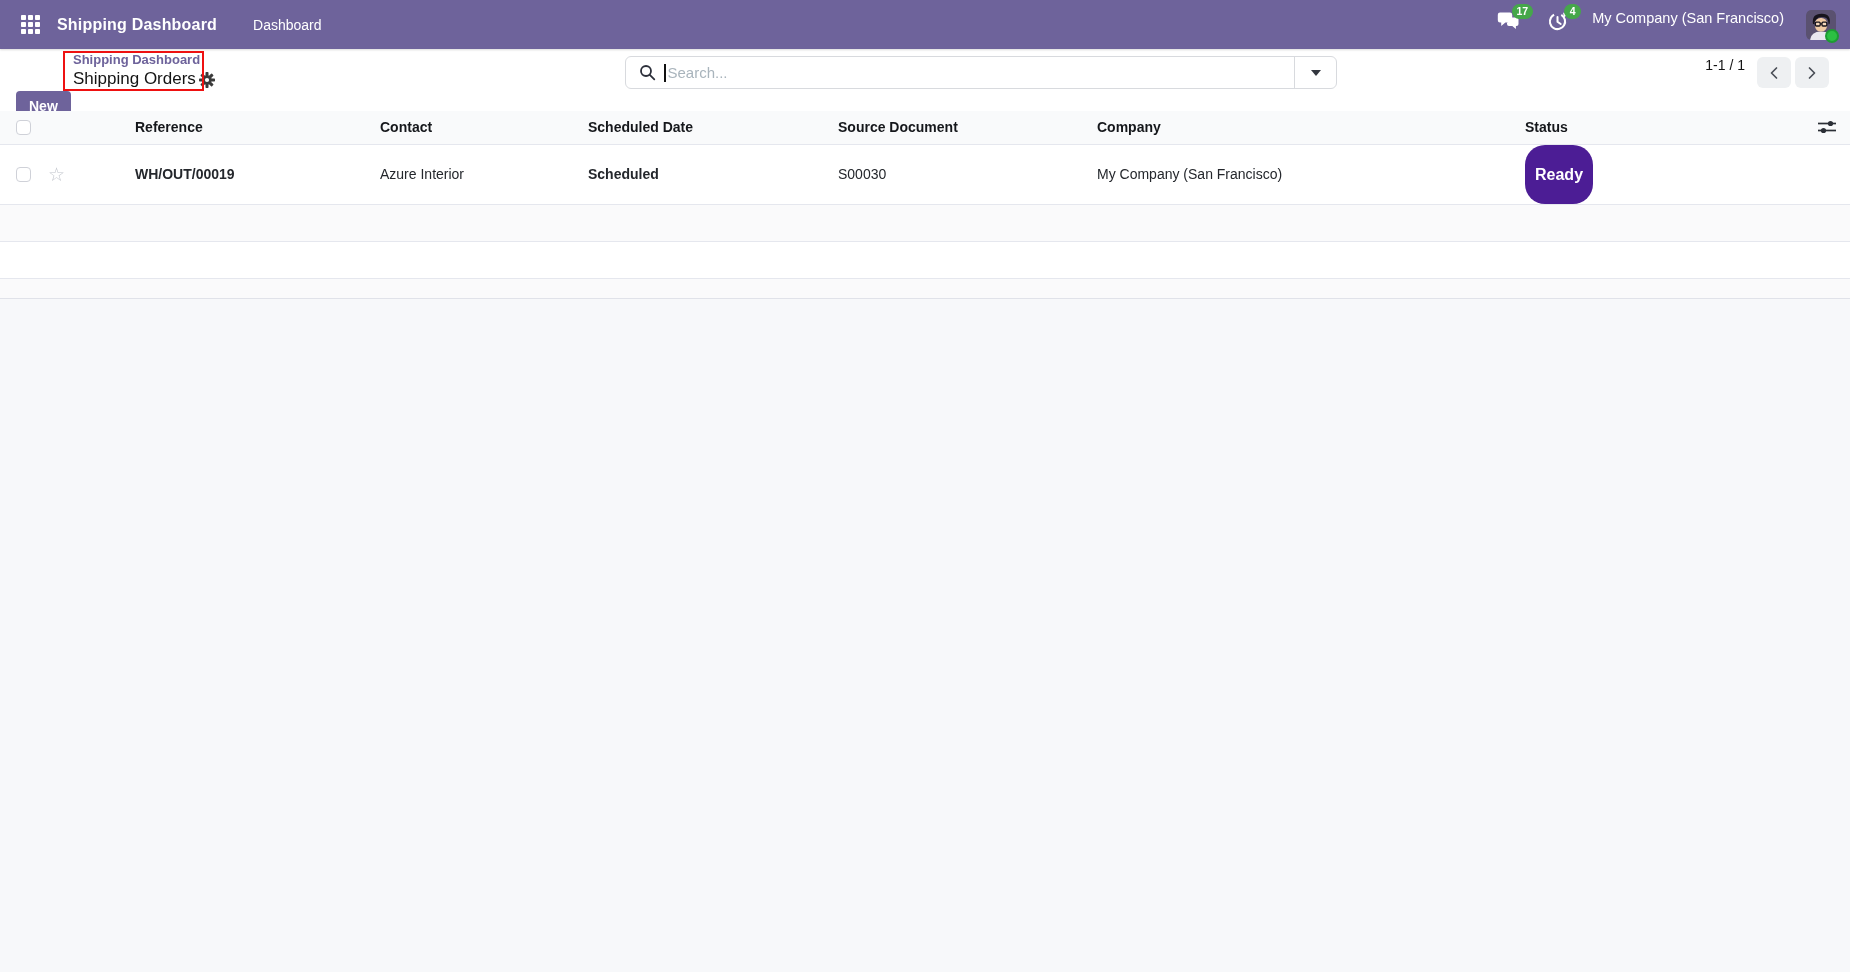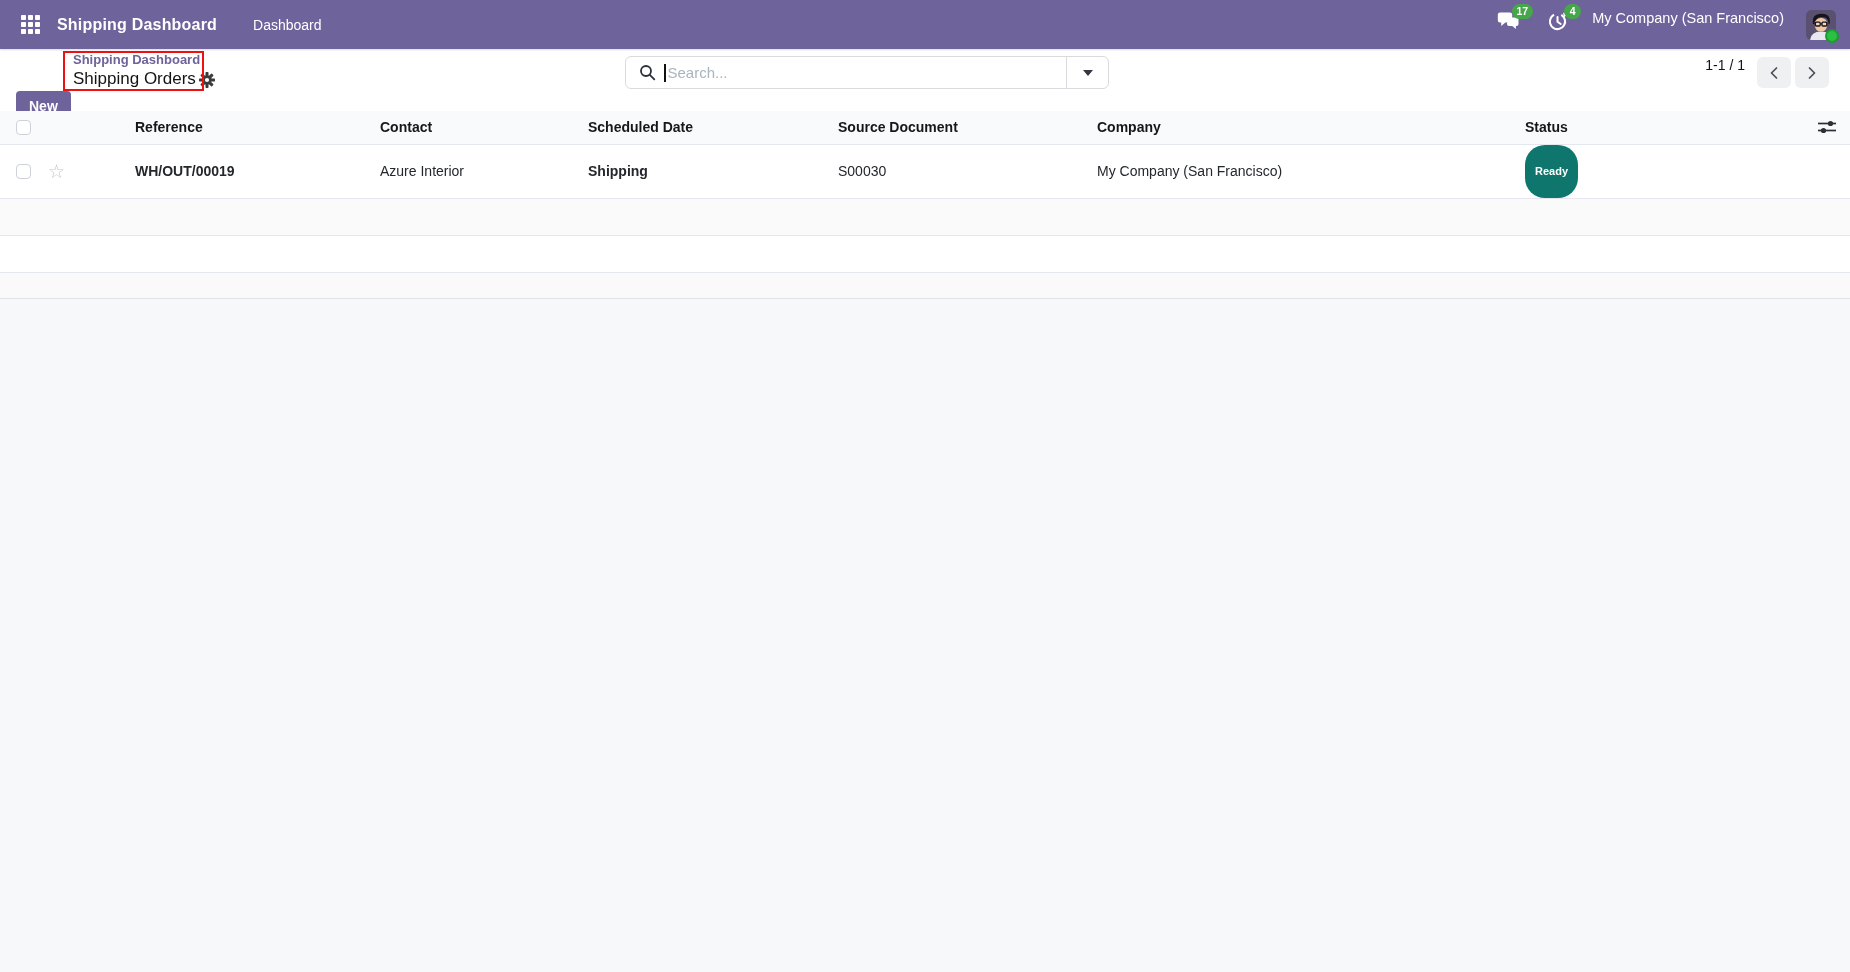--- a/index.html
+++ b/index.html
@@ -30,21 +30,21 @@
   .new-btn{ position:absolute; left:16px; top:10px; height:29px; padding:0 13px;
             background:#6e639b; color:#fff; border:none; border-radius:4px;
             font-size:14px; font-weight:700; font-family:inherit; cursor:pointer;margin-top:32px; }
   .breadcrumb{ position:absolute; left:73px; top:3px; line-height:1.25; }
   .breadcrumb-parent{ display:block; color:#6e639b; font-size:13px; font-weight:700; cursor:pointer; }
   .breadcrumb-current{ display:flex; align-items:center; gap:3px; color:#141414; font-size:17px; }
   .gear-btn{ display:inline-flex; align-items:center; cursor:pointer; margin-top:2px; }
   .annotation-box{ position:absolute; left:63px; top:2px; width:141px; height:40px;
                    border:2px solid #ee1111; pointer-events:none; z-index:9; }
 
-  .search-bar{ position:absolute; left:625px; top:7px; width:484px; height:33px;
+  .search-bar{ position:absolute; left:625px; top:7px; width:712px; height:33px;
                background:#fff; border:1px solid #d8dade; border-radius:6px;
                display:flex; align-items:center; }
   .search-glass{ flex:0 0 auto; margin-left:13px; display:flex; }
   .search-caret-bar{ width:1.5px; height:18px; background:#111; margin-left:8px; flex:0 0 auto; }
   .search-input{ flex:1 1 auto; border:none; outline:none; font-size:15px; color:#333;
                  font-family:inherit; padding:0 6px 0 2px; background:transparent; }
   .search-input::placeholder{ color:#a9b4bc; }
   .search-toggle{ flex:0 0 42px; align-self:stretch; border-left:1px solid #d8dade;
                   display:flex; align-items:center; justify-content:center; cursor:pointer; }
 
@@ -62,21 +62,21 @@
               vertical-align:middle; padding:0; position:relative; }
   .o-list td{ height:42px; border-bottom:1px solid #e5e7ee; font-size:14px; color:#24272c;
               vertical-align:middle; padding:0; }
   .o-list tr.filler td{ height:37px; }
   .o-list tr.filler.stripe td{ background:#fafafb; }
   .cell-checkbox{ width:15px; height:15px; border:1px solid #cfd1d8; border-radius:4px;
                   margin-left:16px; background:#fff; cursor:pointer; }
   .star{ color:#c3c6cd; font-size:19px; padding-left:8px; cursor:pointer; line-height:1; }
   .ref-cell{ font-weight:700; color:#1c1e22; }
   .text-danger{ color:#dc4036; font-weight:700; }
-  .status-badge{ display:inline-block; background:#0f766e; color:#fff; font-size:11px;
+  .status-badge{ display:inline-block; background:#4c1d95; color:#fff; font-size:16px;
                  font-weight:700; padding:20px 10px; border-radius:20px; line-height:1.2; }
   .optional-cols-btn{ position:absolute; right:13px; top:50%; transform:translateY(-50%);
                       display:flex; cursor:pointer; }
   .below-table{ position:absolute; left:0; top:298px; width:1850px; height:674px;
                 background:#f7f8fa; border-top:1px solid #e0e2e9; }
 </style>
 </head>
 <body>
 
 <header class="topbar">
@@ -233,21 +233,21 @@
       </tr>
     </thead>
     <tbody>
       <tr>
         <td>
             <div class="cell-checkbox"></div>
           </td>
         <td><span class="star">☆</span></td>
         <td class="ref-cell">WH/OUT/00019</td>
         <td>Azure Interior</td>
-        <td class="text-danger">Shipping</td>
+        <td class="text-danger">Scheduled</td>
         <td>S00030</td>
         <td>My Company (San Francisco)</td>
         <td>
           <span class="status-badge">Ready</span>
         </td>
       </tr>
       <tr class="filler stripe">
           <td colspan="8"></td>
         </tr>
       <tr class="filler">

